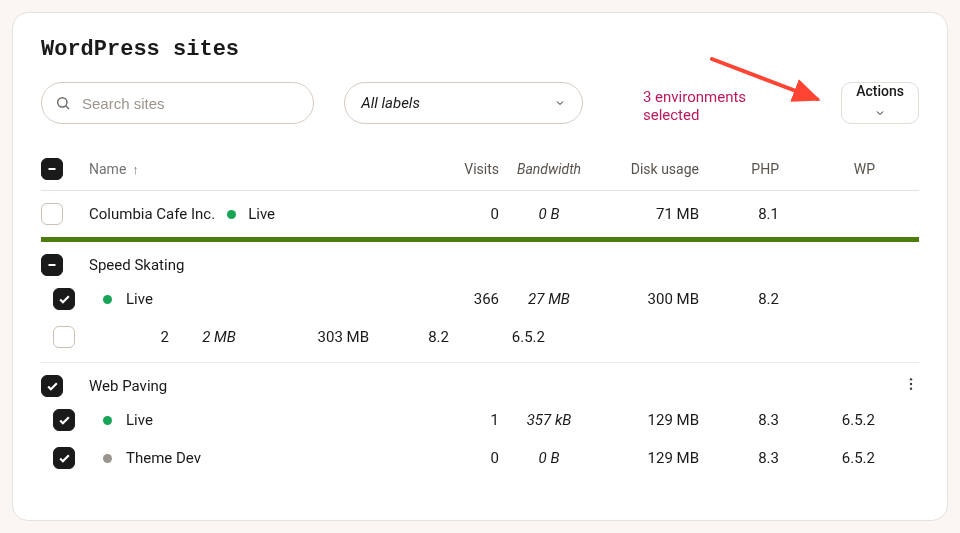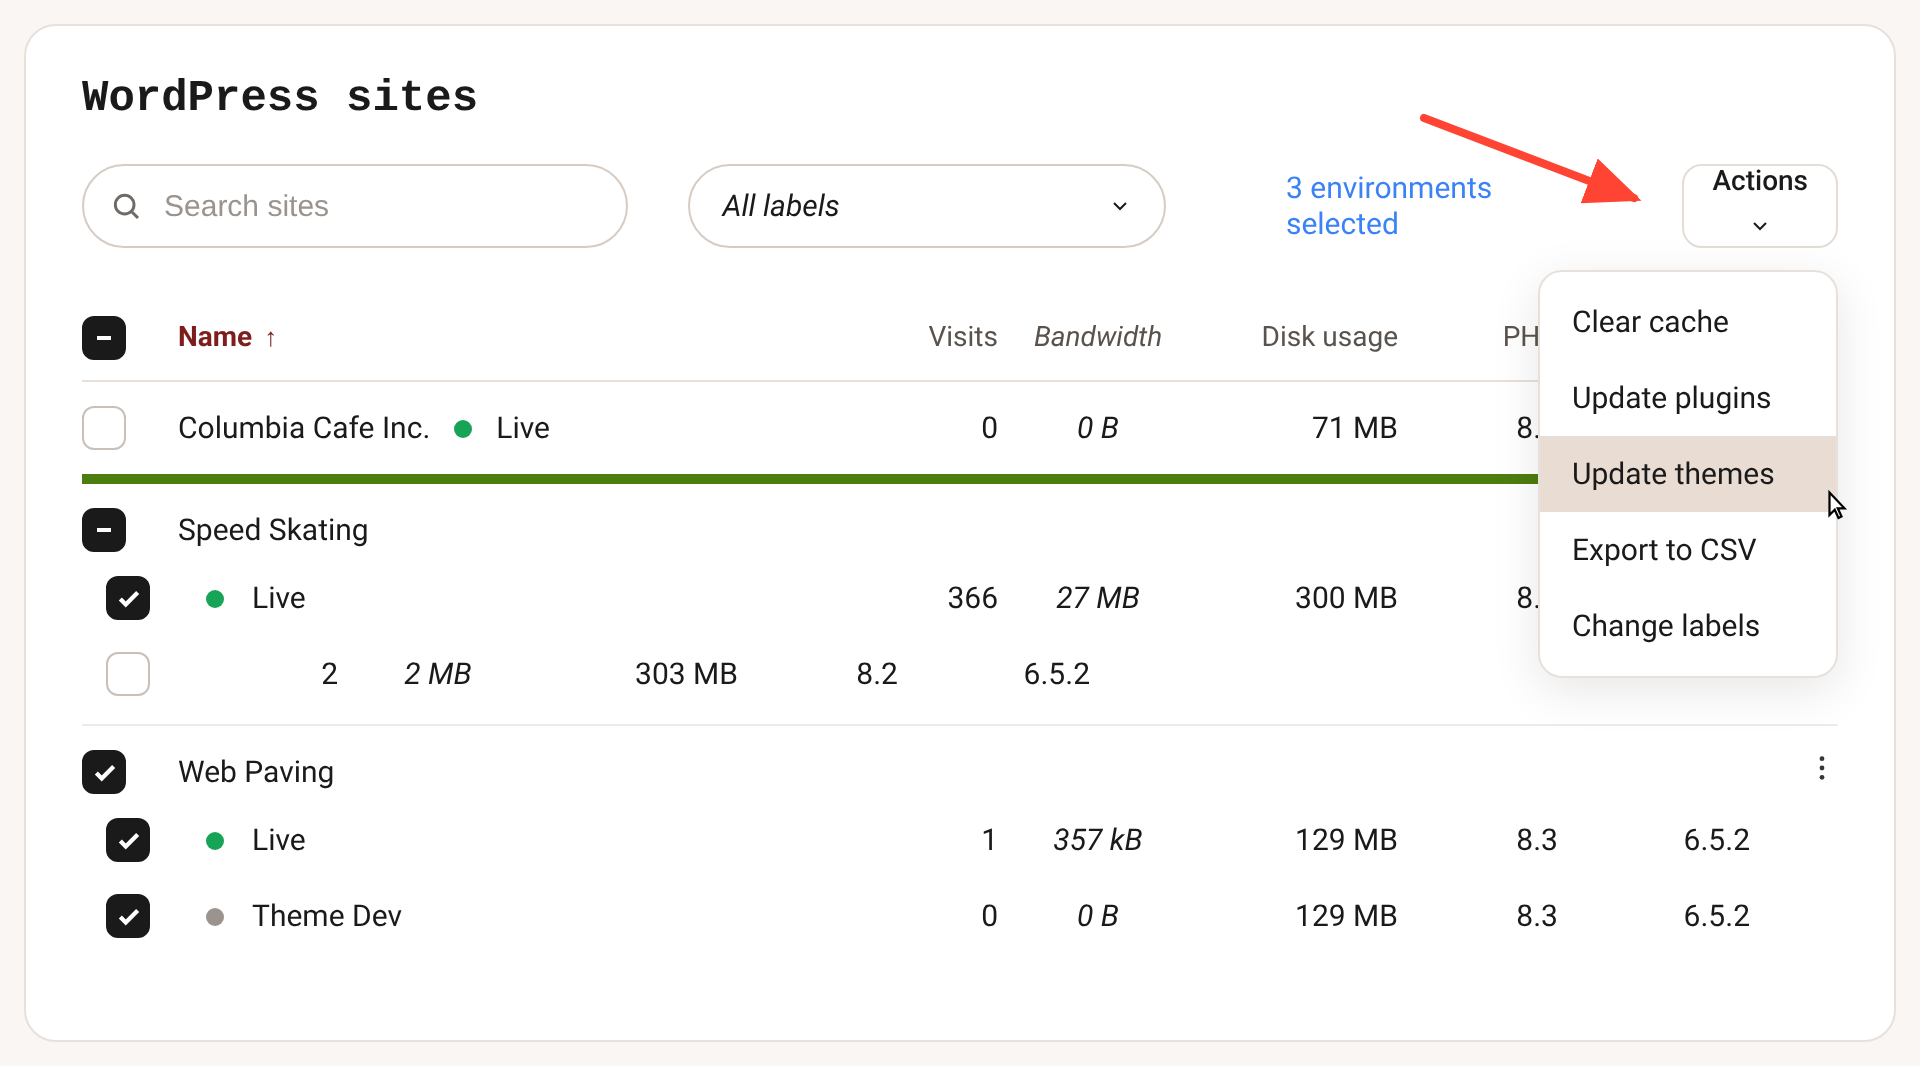--- a/index.html
+++ b/index.html
@@ -21,21 +21,21 @@
       position: relative;
     }
     .page-title {
       font-size: 22px;
       font-weight: 600;
       margin-bottom: 20px;
       font-family: Liberation Mono, monospace;
     }
     .toolbar {
       display: flex;
-      align-items: center;
+      align-items: flex-end;
       gap: 30px;
       margin-bottom: 24px;
     }
     .search-wrap {
       position: relative;
       width: 275px;
     }
     .search-input {
       width: 100%;
       height: 42px;
@@ -64,21 +64,21 @@
       align-items: center;
       justify-content: space-between;
       font-size: 15px;
       cursor: pointer;
       background: #fff;
       font-style: italic;
     }
     .spacer { flex: 1; }
     .selected-text {
       font-size: 15px;
-      color: #3b82f6;
+      color: #be185d;
       margin-right: 6px;
     }
     .actions-btn {
       height: 42px;
       border: 1px solid #e4ddd6;
       border-radius: 10px;
       padding: 0 14px;
       display: flex;
       align-items: center;
       gap: 8px;
@@ -94,21 +94,21 @@
     }
     .thead {
       display: flex;
       align-items: center;
       padding: 10px 0;
       border-bottom: 1px solid #e7e0db;
       color: #5a534d;
       font-size: 14px;
     }
     .col-check { width: 48px; display:flex; align-items:center; }
-    .col-name { flex: 1; color: #7f1d1d; font-weight: 700; display:flex; align-items:center; gap:6px;}
+    .col-name { flex: 1; color: #737373; font-weight: 400; display:flex; align-items:center; gap:6px;}
     .col-name.plain { color: #1a1a1a; font-weight: 400; }
     .col-num { width: 80px; text-align: right; }
     .col-band { width: 100px; text-align: center; font-style: italic; }
     .col-disk { width: 100px; text-align: right; }
     .col-php { width: 80px; text-align: right; }
     .col-wp { width: 100px; text-align: right; padding-right: 4px;}
     .col-more { width: 40px; text-align: right; }
     .row {
       display: flex;
       align-items: center;
@@ -243,32 +243,20 @@
     <div class="spacer"></div>
     <div class="selected-text">3 environments selected</div>
     <div class="actions-btn">
       <span>Actions</span>
       <svg class="chev" viewBox="0 0 24 24" fill="none" stroke="currentColor" stroke-width="2">
           <polyline points="6 9 12 15 18 9"></polyline>
         </svg>
     </div>
   </div>
 
-  <div class="menu">
-    <div class="menu-item">Clear cache</div>
-    <div class="menu-item">Update plugins</div>
-    <div class="menu-item active">
-      <span>Update themes</span>
-      <svg class="cursor-svg" width="18" height="18" viewBox="0 0 24 24" fill="#fff" stroke="#000" stroke-width="1.5">
-          <path d="M9 3 L9 18 L12.5 14.5 L15 20 L17 19 L14.5 13.5 L19 13.5 Z"></path>
-        </svg>
-    </div>
-    <div class="menu-item">Export to CSV</div>
-    <div class="menu-item">Change labels</div>
-  </div>
 
   <div class="table">
 
     <div class="thead">
       <div class="col-check">
         <div class="checkbox indeterminate">
           <svg class="check-svg" width="12" height="12" viewBox="0 0 24 24" fill="none" stroke="currentColor" stroke-width="4">
               <line x1="5" y1="12" x2="19" y2="12"></line>
             </svg>
         </div>

